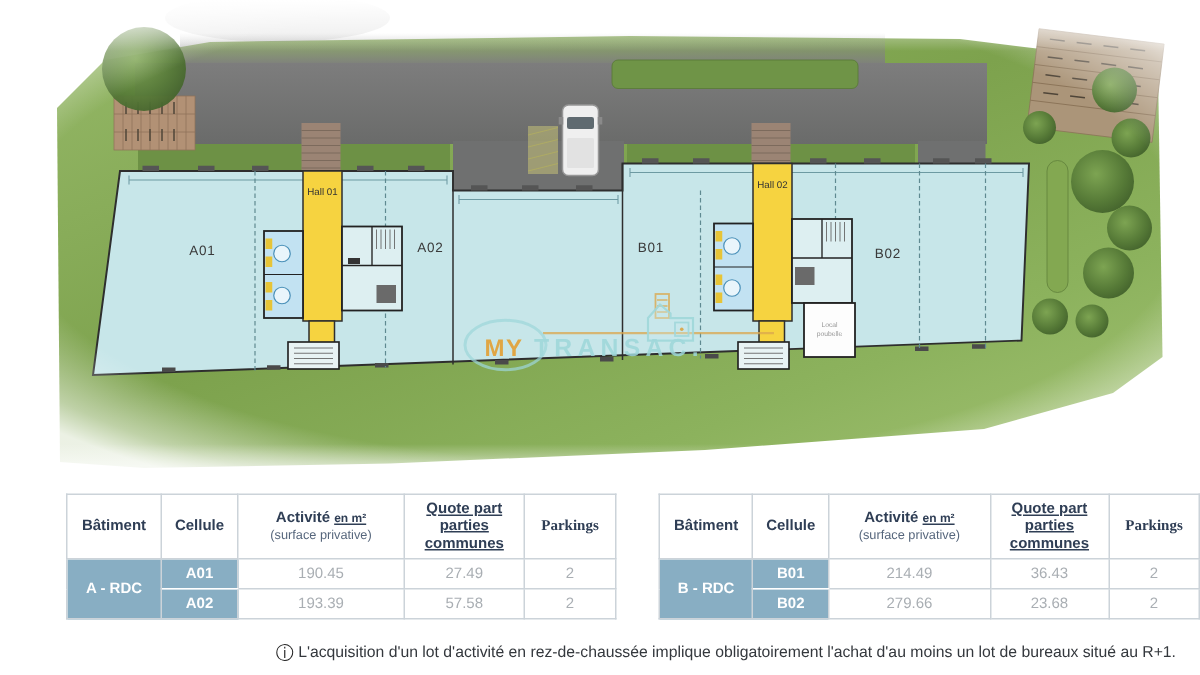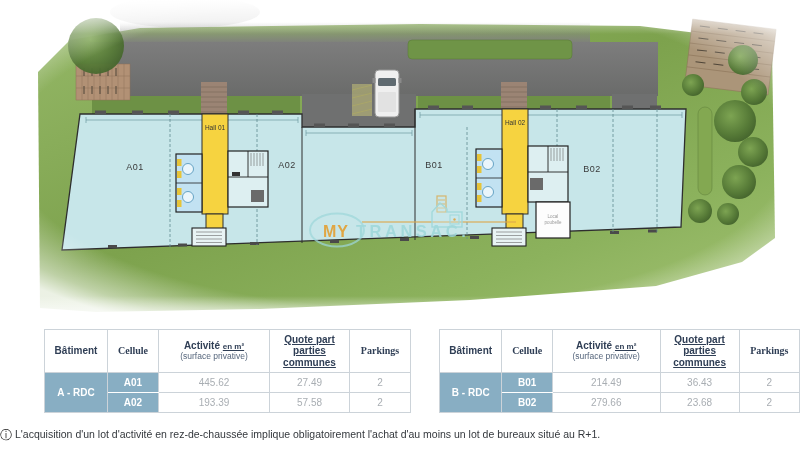--- a/index.html
+++ b/index.html
@@ -9,30 +9,30 @@
   svg text{font-family:"Liberation Sans",sans-serif;}
 
   
   .datatable{position:absolute;top:329px;border-collapse:collapse;background:#fff;
              font-size:10px;color:#2f3e55;}
   .datatable.ta{left:44px;}
   .datatable.tb{left:439px;}
   .datatable th,.datatable td{border:1px solid #ccd3d9;text-align:center;vertical-align:middle;}
   .datatable th{font-weight:bold;padding:3px 4px;height:36px;line-height:1.15;}
   .datatable td{height:19px;padding:0 3px;}
-  .col-bat{width:54px;} .col-cel{width:42px;font-family:Liberation Serif, serif;} .col-act{width:102px;}
+  .col-bat{width:54px;} .col-cel{width:42px;} .col-act{width:102px;}
   .col-quo{width:71px;text-decoration:underline;} .col-par{width:52px;font-family:Liberation Serif, serif;}
   .blue{background:#88aec3;color:#fff;font-weight:bold;}
   td.blue-top{border-bottom:1px solid #fff;}
   .val{color:#a9aeb3;}
   .unit{font-size:8px;font-weight:bold;text-decoration:underline;}
   .sub{display:block;font-size:8.5px;font-weight:normal;color:#56667c;margin-top:1px;}
 
   
-  #footnote{position:absolute;left:0;top:427px;width:784px;text-align:left;
+  #footnote{position:absolute;left:0;top:427px;width:784px;text-align:right;
             font-size:10.5px;color:#34383d;}
   #footnote .icon{font-size:12px;margin-right:3px;vertical-align:-1px;color:#222;}
 </style>
 </head>
 <body>
 
 <div id="stage">
 
   <svg id="plan" viewBox="0 0 800 322">
     <defs>
@@ -287,21 +287,21 @@
           <span class="sub">(surface privative)</span>
         </th>
         <th class="col-quo">Quote part parties communes</th>
         <th class="col-par">Parkings</th>
       </tr>
     </thead>
     <tbody>
       <tr>
         <td class="blue" rowspan="2">A - RDC</td>
         <td class="blue blue-top">A01</td>
-        <td class="val">445.62</td>
+        <td class="val">190.45</td>
         <td class="val">27.49</td>
         <td class="val">2</td>
       </tr>
       <tr>
         <td class="blue">A02</td>
         <td class="val">193.39</td>
         <td class="val">57.58</td>
         <td class="val">2</td>
       </tr>
     </tbody>

